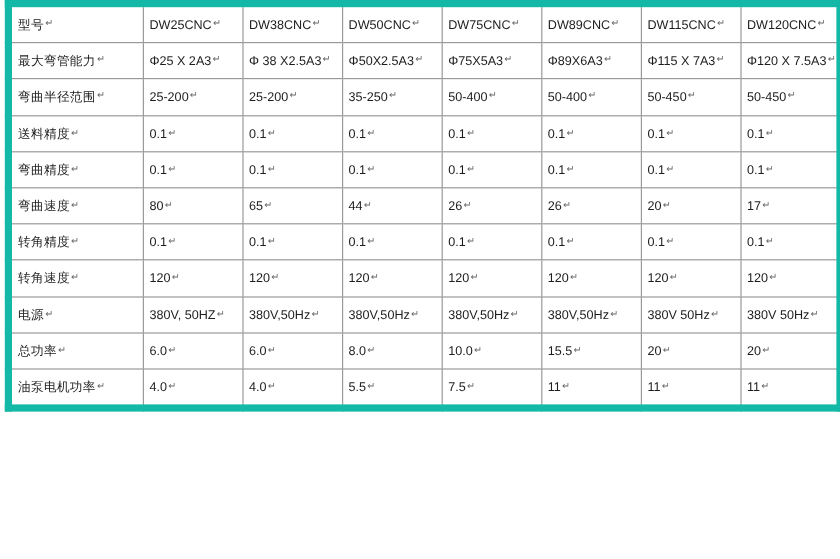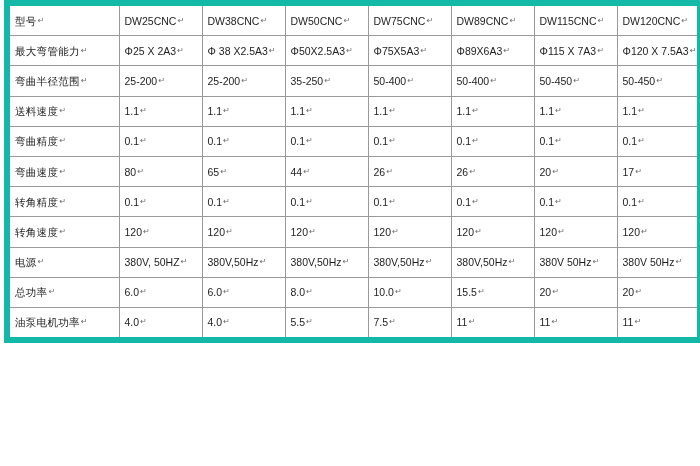--- a/index.html
+++ b/index.html
@@ -100,28 +100,28 @@
           <td class="rowhead">弯曲半径范围<span class="mark">↵</span></td>
           <td>25-200<span class="mark">↵</span></td>
           <td>25-200<span class="mark">↵</span></td>
           <td>35-250<span class="mark">↵</span></td>
           <td>50-400<span class="mark">↵</span></td>
           <td>50-400<span class="mark">↵</span></td>
           <td>50-450<span class="mark">↵</span></td>
           <td>50-450<span class="mark">↵</span></td>
         </tr>
         <tr>
-          <td class="rowhead">送料速度<span class="mark">↵</span></td>
-          <td>1.1<span class="mark">↵</span></td>
-          <td>1.1<span class="mark">↵</span></td>
-          <td>1.1<span class="mark">↵</span></td>
-          <td>1.1<span class="mark">↵</span></td>
-          <td>1.1<span class="mark">↵</span></td>
-          <td>1.1<span class="mark">↵</span></td>
-          <td>1.1<span class="mark">↵</span></td>
+          <td class="rowhead">送料精度<span class="mark">↵</span></td>
+          <td>0.1<span class="mark">↵</span></td>
+          <td>0.1<span class="mark">↵</span></td>
+          <td>0.1<span class="mark">↵</span></td>
+          <td>0.1<span class="mark">↵</span></td>
+          <td>0.1<span class="mark">↵</span></td>
+          <td>0.1<span class="mark">↵</span></td>
+          <td>0.1<span class="mark">↵</span></td>
         </tr>
         <tr>
           <td class="rowhead">弯曲精度<span class="mark">↵</span></td>
           <td>0.1<span class="mark">↵</span></td>
           <td>0.1<span class="mark">↵</span></td>
           <td>0.1<span class="mark">↵</span></td>
           <td>0.1<span class="mark">↵</span></td>
           <td>0.1<span class="mark">↵</span></td>
           <td>0.1<span class="mark">↵</span></td>
           <td>0.1<span class="mark">↵</span></td>

